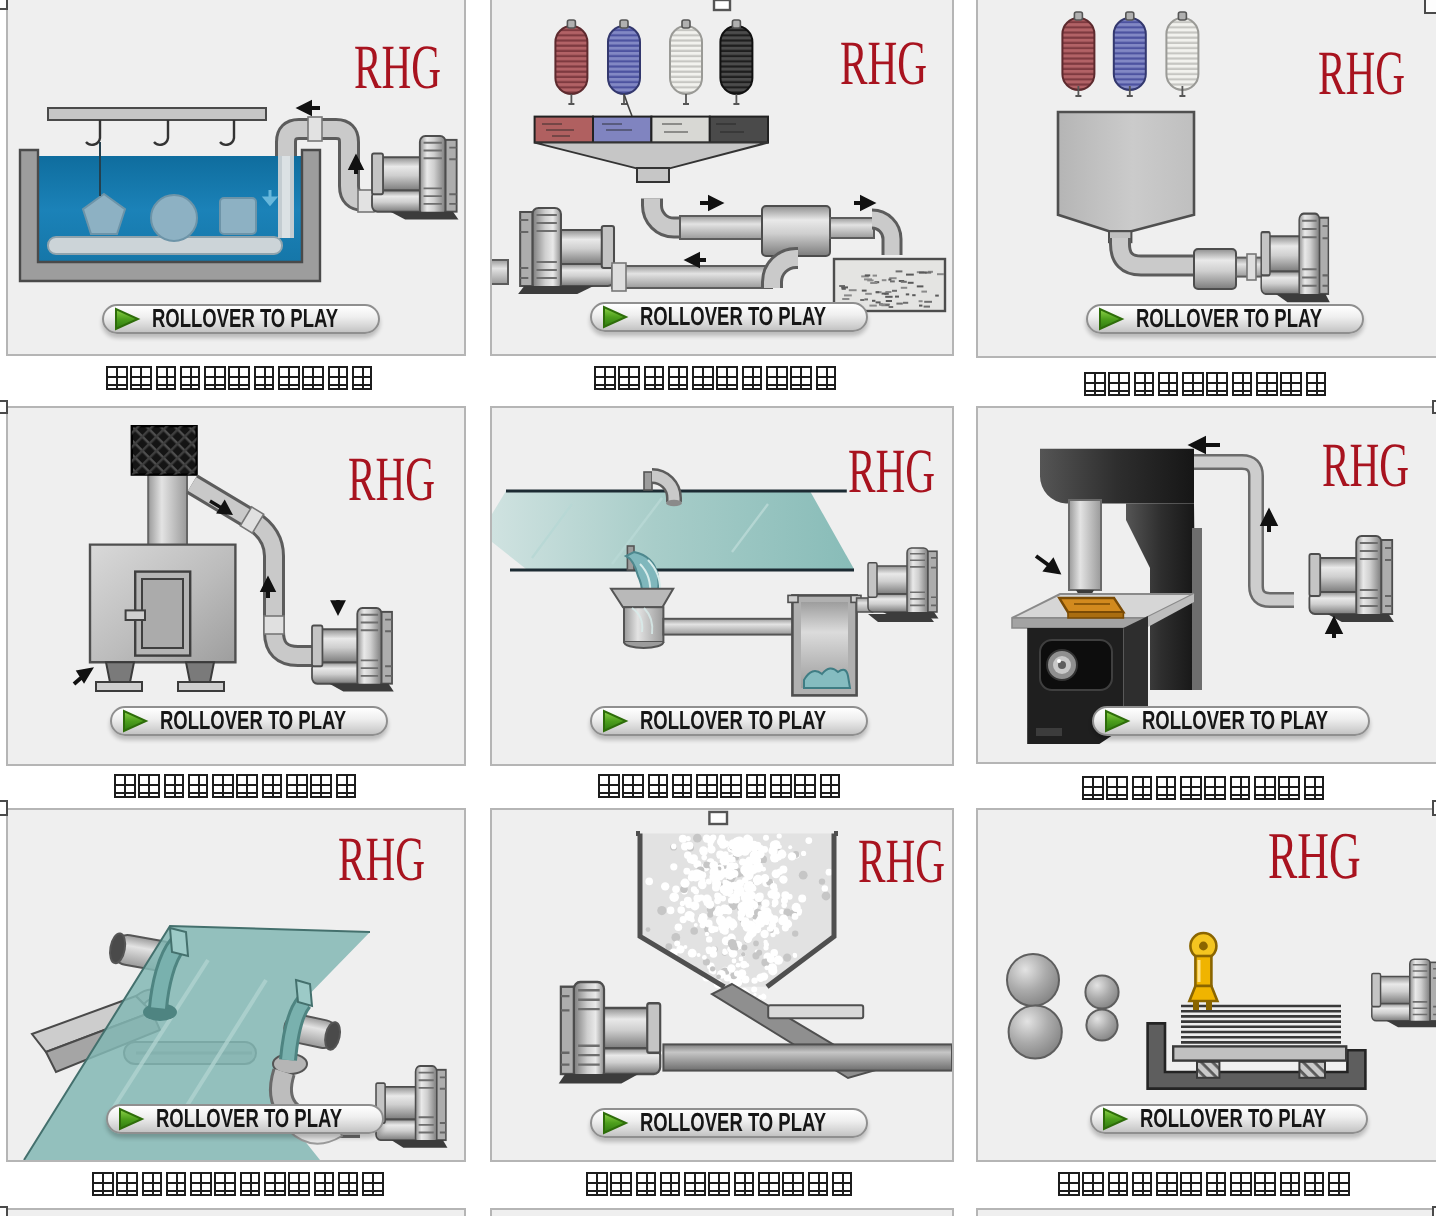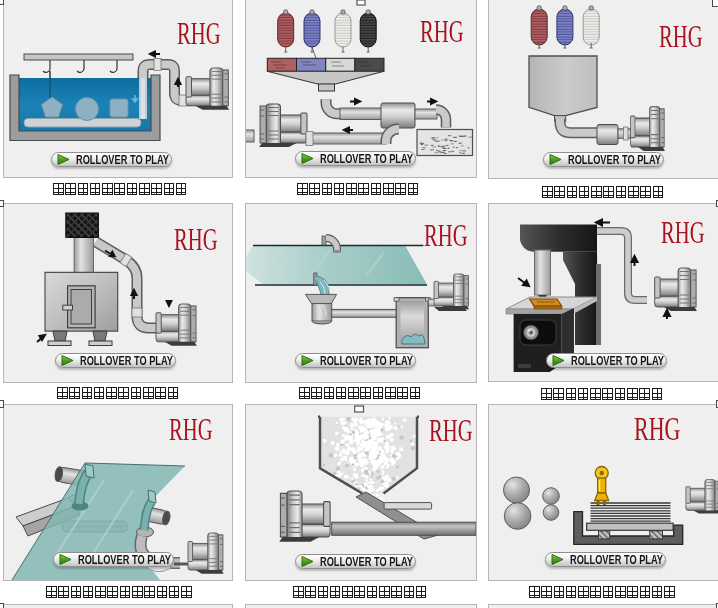--- a/index.html
+++ b/index.html
@@ -1,20 +1,20 @@
 <!DOCTYPE html>
 <html><head>
 <meta charset="utf-8">
 <style>
 html,body{margin:0;padding:0}
 body{width:718px;height:608px;background:#ffffff;overflow:hidden;position:relative;font-family:"Liberation Sans",sans-serif}
 .p{position:absolute;background:#efefef;border:1px solid #b5b5b5;box-sizing:border-box;overflow:hidden}
 .p svg{position:absolute;left:0;top:0}
 .rhg{position:absolute;color:#a8131f;font-family:"Liberation Serif",serif;font-size:31.5px;line-height:30px;white-space:nowrap;transform:scaleX(.655);transform-origin:0 0}
-.btn{position:absolute;width:121px;height:15px;border:1px solid #8f8f8f;border-radius:7.5px;background:linear-gradient(#ffffff,#efefef 42%,#d5d5d5 78%,#c3c3c3);box-shadow:0 2px 2px rgba(0,0,0,.22);box-sizing:border-box}
+.btn{position:absolute;width:139px;height:15px;border:1px solid #8f8f8f;border-radius:7.5px;background:linear-gradient(#ffffff,#efefef 42%,#d5d5d5 78%,#c3c3c3);box-shadow:0 2px 2px rgba(0,0,0,.22);box-sizing:border-box}
 .cap{position:absolute;display:flex}
 .cap b{display:block;width:10.6px;height:12px;border:1px solid #1c1c1c;box-sizing:border-box;margin-right:1.7px;background:
  linear-gradient(to right,transparent 4px,#1c1c1c 4px,#1c1c1c 5px,transparent 5px),
  linear-gradient(to bottom,transparent 4px,#1c1c1c 4px,#1c1c1c 5px,transparent 5px),
  linear-gradient(to bottom,transparent 8px,#1c1c1c 8px,#1c1c1c 9px,transparent 9px)}
 .mk{position:absolute;background:#fdfdfd;border:1px solid #4a4a4a;box-sizing:border-box}
 </style>
 </head>
 <body>
 

